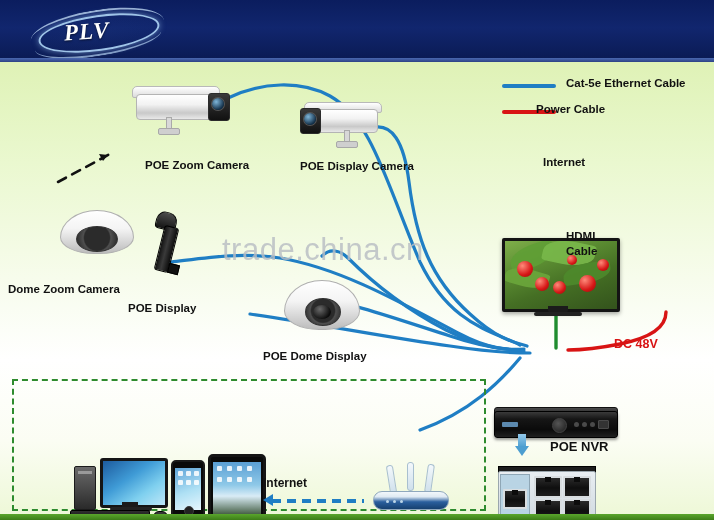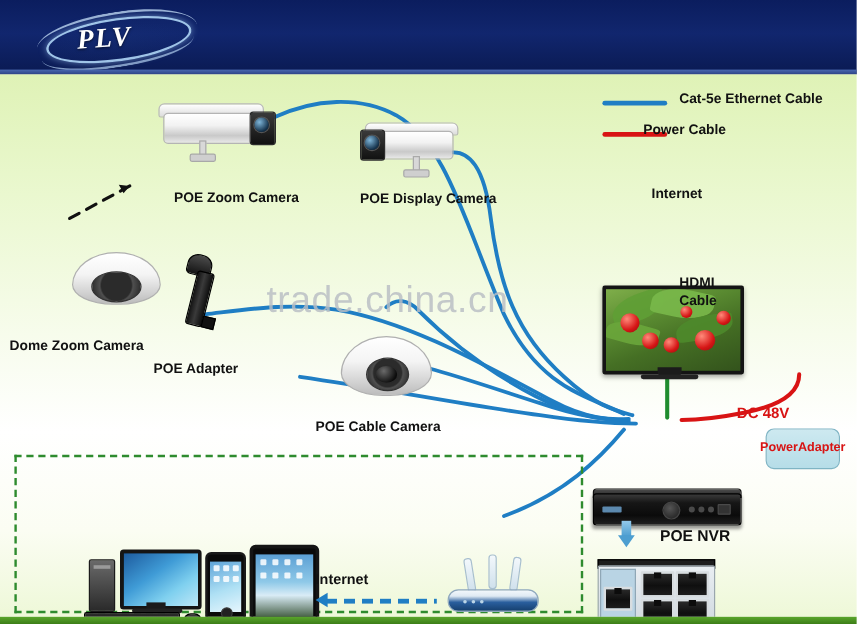--- a/index.html
+++ b/index.html
@@ -333,28 +333,28 @@
       <div class="dome" style="left:2px;top:2px;width:72px;height:42px;"></div>
       <div class="dome-ring" style="left:18px;top:18px;width:40px;height:24px;border-radius:50%;"></div>
     </div>
     <div class="lbl" style="left:8px;top:221px;">Dome Zoom Camera</div>
 
     <div class="dev" style="left:148px;top:150px;width:46px;height:62px;">
       <div class="split-head" style="left:8px;top:0px;"></div>
       <div class="split-body" style="left:11px;top:14px;"></div>
       <div class="split-tip" style="left:20px;top:52px;"></div>
     </div>
-    <div class="lbl" style="left:128px;top:240px;">POE Adapter</div>
+    <div class="lbl" style="left:128px;top:240px;">POE Display</div>
 
     <div class="dev" style="left:284px;top:216px;width:76px;height:56px;">
       <div class="dome" style="left:0px;top:2px;width:74px;height:48px;"></div>
       <div class="dome-ring" style="left:21px;top:20px;width:34px;height:26px;"></div>
       <div class="dome-lens" style="left:28px;top:26px;width:18px;height:14px;"></div>
     </div>
-    <div class="lbl" style="left:263px;top:288px;">POE Cable Camera</div>
+    <div class="lbl" style="left:263px;top:288px;">POE Dome Display</div>
 
     <div class="lbl" style="left:543px;top:94px;">Internet</div>
     <div class="monitor">
       <div class="screen">
         <div class="leaf" style="left:4px;top:4px;width:46px;height:22px;background:#5f9e35;transform:rotate(-18deg);"></div>
         <div class="leaf" style="left:38px;top:0px;width:52px;height:24px;background:#79b84a;transform:rotate(12deg);"></div>
         <div class="leaf" style="left:58px;top:22px;width:48px;height:20px;background:#4e8a2b;transform:rotate(-8deg);"></div>
         <div class="leaf" style="left:0px;top:28px;width:44px;height:18px;background:#6aa63b;transform:rotate(16deg);"></div>
         <div class="cherry" style="left:12px;top:20px;width:16px;height:16px;"></div>
         <div class="cherry" style="left:30px;top:36px;width:14px;height:14px;"></div>
@@ -363,25 +363,20 @@
         <div class="cherry" style="left:92px;top:18px;width:12px;height:12px;"></div>
         <div class="cherry" style="left:62px;top:14px;width:10px;height:10px;"></div>
       </div>
     </div>
     <div class="mon-stand"></div>
     <div class="mon-foot"></div>
 
     <div class="lbl" style="left:566px;top:168px;">HDMI</div>
     <div class="lbl" style="left:566px;top:183px;">Cable</div>
 
-    <div class="pa-box">
-      <span>Power</span>
-        <br>
-      <span>Adapter</span>
-    </div>
     <div class="lbl lbl-red" style="left:614px;top:275px;font-size:12.5px;">DC 48V</div>
 
     <div class="nvr-top"></div>
     <div class="nvr"></div>
     <div class="nvr-logo"></div>
     <div class="nvr-disc"></div>
     <div class="nvr-btn" style="left:574px;"></div>
     <div class="nvr-btn" style="left:582px;"></div>
     <div class="nvr-btn" style="left:590px;"></div>
     <div class="nvr-panelbtn" style="left:598px;"></div>

